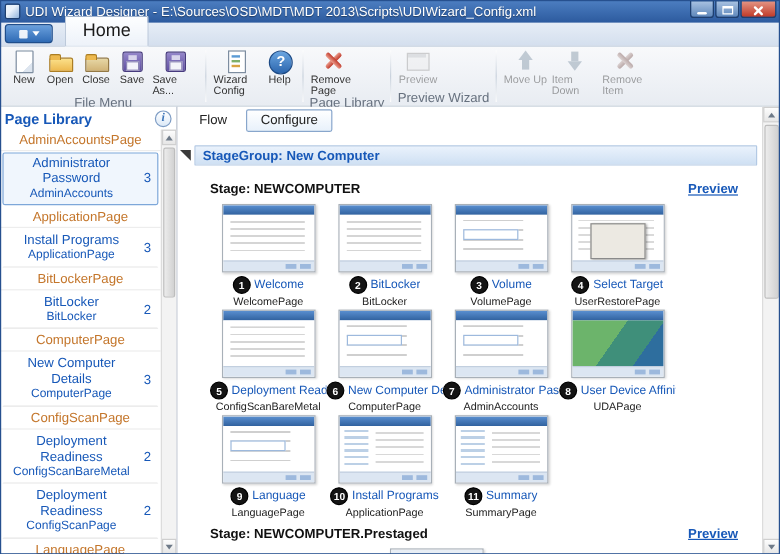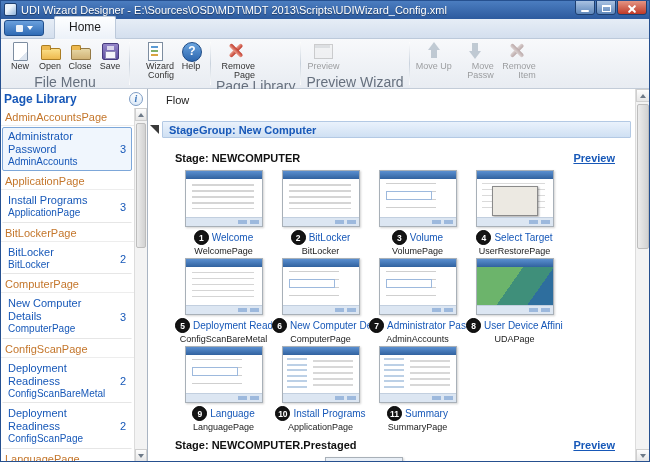--- a/index.html
+++ b/index.html
@@ -23,33 +23,33 @@
   .wb-x::before,.wb-x::after{content:"";position:absolute;left:4px;top:0;width:2px;height:10px;background:#fff;border-radius:1px;}
   .wb-x::before{transform:rotate(45deg);} .wb-x::after{transform:rotate(-45deg);}
 
   
   .tabrow{position:absolute;left:0;top:19px;right:0;height:20px;
     background:linear-gradient(#e6edf6,#d4dfee);border-bottom:1px solid #bcc9da;display:flex;align-items:flex-end;}
   .appbtn{width:40px;height:16px;margin:0 0 2px 4px;border:1px solid #1f4e8c;border-radius:3px;
     background:linear-gradient(#6aa0dd,#2f6bb5);display:flex;align-items:center;justify-content:center;gap:4px;}
   .appbtn-ic{width:7px;height:7px;background:#fff;border-radius:1px;opacity:.9;}
   .appbtn-caret{width:0;height:0;border-left:3px solid transparent;border-right:3px solid transparent;border-top:4px solid #fff;}
-  .tab-home{margin:0 0 -1px 10px;padding:3px 14px 4px;font-size:12px;color:#1a1a1a;
+  .tab-home{margin:0 0 -1px 10px;padding:3px 14px 4px;font-size:15px;color:#1a1a1a;
     background:linear-gradient(#fdfeff,#edf2f9);border:1px solid #bcc9da;border-bottom-color:#edf2f9;border-radius:2px 2px 0 0;}
 
   
   .ribbon{position:absolute;left:0;top:39px;right:0;height:50px;
     background:linear-gradient(#f8f9fb,#e8ecf2);border-bottom:1px solid #c3ccd8;}
   .rgroups{display:flex;height:100%;padding:0 2px;}
   .rgroup{display:flex;flex-direction:column;}
   .rgroup-buttons{display:flex;align-items:flex-start;flex:1;padding:2px 3px 0;}
-  .rgroup-label{font-size:14px;height:11px;line-height:10px;color:#66707e;text-align:center;padding:0 4px;}
+  .rgroup-label{font-size:11px;height:11px;line-height:10px;color:#66707e;text-align:center;padding:0 4px;}
   .rsep{width:1px;margin:3px 1px;background:linear-gradient(#fdfdfd,#c9d2dd,#fdfdfd);}
   .rbtn{display:flex;flex-direction:column;align-items:center;min-width:28px;max-width:42px;padding:0 2px;border-radius:2px;}
-  .rbtn-label{font-size:9px;line-height:1.05;color:#333;text-align:right;margin-top:1px;}
+  .rbtn-label{font-size:9px;line-height:1.05;color:#333;text-align:left;margin-top:1px;}
   .rbtn.disabled{opacity:.45;filter:grayscale(.7);}
   .ic{position:relative;width:26px;height:20px;}
 
   .ic-new-document-icon::before{content:"";position:absolute;left:6px;top:1px;width:13px;height:17px;
     background:linear-gradient(135deg,#fff 72%,#dde5ef 72%);border:1px solid #7d8da0;border-radius:1px;}
   .ic-open-folder-icon::before,.ic-close-folder-icon::before{content:"";position:absolute;left:4px;top:7px;width:18px;height:10px;
     background:linear-gradient(#fbe08a,#edb94f);border:1px solid #ab7d23;border-radius:2px 2px 1px 1px;}
   .ic-open-folder-icon::after,.ic-close-folder-icon::after{content:"";position:absolute;left:4px;top:4px;width:8px;height:4px;
     background:#edb94f;border:1px solid #ab7d23;border-bottom:none;border-radius:2px 2px 0 0;}
   .ic-close-folder-icon::before{filter:saturate(.6) brightness(.96);}
@@ -80,21 +80,21 @@
   .ic-move-down-icon::after{content:"";position:absolute;left:7px;top:10px;width:0;height:0;
     border-left:6px solid transparent;border-right:6px solid transparent;border-top:8px solid #5b9bd5;}
 
   
   .sidebar{position:absolute;left:0;top:89px;width:148px;bottom:0;border-right:1px solid #a9b4c2;background:#fff;}
   .sidebar-header{height:19px;display:flex;align-items:center;padding:0 4px;}
   .sidebar-title{color:#1758b8;font-weight:bold;font-size:12px;flex:1;}
   .info-icon{width:14px;height:14px;border-radius:50%;border:1px solid #7d9cc4;color:#3b74b9;
     background:linear-gradient(#fff,#dce9f7);font:italic bold 10px/12px "Liberation Serif",serif;text-align:center;}
   .info-icon::before{content:"i";}
-  .sidebar-list{position:absolute;left:0;top:19px;right:13px;bottom:0;overflow:hidden;}
+  .sidebar-list{position:absolute;left:0;top:19px;right:13px;bottom:0;overflow:hidden;text-align:center;}
   .sgroup{padding:3px 5px 2px;color:#c4762b;font-size:11px;border-bottom:1px solid #ededed;}
   .sitem{position:relative;margin:1px 2px;padding:2px 20px 3px 5px;border:1px solid transparent;border-bottom:1px solid #e6e6e6;}
   .sitem.selected{border:1px solid #7da7d9;border-radius:2px;background:#f0f6fd;}
   .sitem-title{color:#1758b8;font-size:11px;line-height:1.18;}
   .sitem-sub{color:#1758b8;font-size:10px;line-height:1.15;}
   .sitem-count{position:absolute;right:5px;top:50%;transform:translateY(-50%);color:#1758b8;font-size:11px;}
 
   
   .sb{position:absolute;background:#f3f3f3;border-left:1px solid #dcdcdc;}
   .sb-btn{position:absolute;left:0;right:0;height:13px;background:linear-gradient(#fdfdfd,#e6e6e6);
@@ -200,20 +200,24 @@
     <span class="rbtn-label">Open</span>
   </div>
           <div class="rbtn">
     <span class="ic ic-close-folder-icon"></span>
     <span class="rbtn-label">Close</span>
   </div>
           <div class="rbtn">
     <span class="ic ic-save-icon"></span>
     <span class="rbtn-label">Save</span>
   </div>
+          <div class="rbtn">
+    <span class="ic ic-save-as-icon"></span>
+    <span class="rbtn-label">Save As...</span>
+  </div>
         </div>
     <div class="rgroup-label">File Menu</div>
   </div>
       <div class="rsep"></div>
       <div class="rgroup">
     <div class="rgroup-buttons">
           <div class="rbtn">
     <span class="ic ic-wizard-config-icon"></span>
     <span class="rbtn-label">Wizard Config</span>
   </div>
@@ -246,21 +250,21 @@
   </div>
       <div class="rsep"></div>
       <div class="rgroup">
     <div class="rgroup-buttons">
           <div class="rbtn disabled">
     <span class="ic ic-move-up-icon"></span>
     <span class="rbtn-label">Move Up</span>
   </div>
           <div class="rbtn disabled">
     <span class="ic ic-move-down-icon"></span>
-    <span class="rbtn-label">Move Passw</span>
+    <span class="rbtn-label">Item Down</span>
   </div>
           <div class="rbtn disabled">
     <span class="ic ic-remove-item-icon"></span>
     <span class="rbtn-label">Remove Item</span>
   </div>
         </div>
   </div>
     </div>
 </div>
 
@@ -328,20 +332,23 @@
         <span class="tri-down"></span>
       </div>
   </div>
 </div>
 
 <div class="main">
   <div class="main-tabs">
       <div class="mtab">
     <span class="mtab-label">Flow</span>
   </div>
+      <div class="mtab active">
+    <span class="mtab-label">Configure</span>
+  </div>
     </div>
   <div class="flow">
     <div class="sg-row">
       <span class="collapse"></span>
       <div class="sg-bar">
         <span class="sg-title">StageGroup: New Computer</span>
       </div>
     </div>
     <div>
         <section class="stage">

